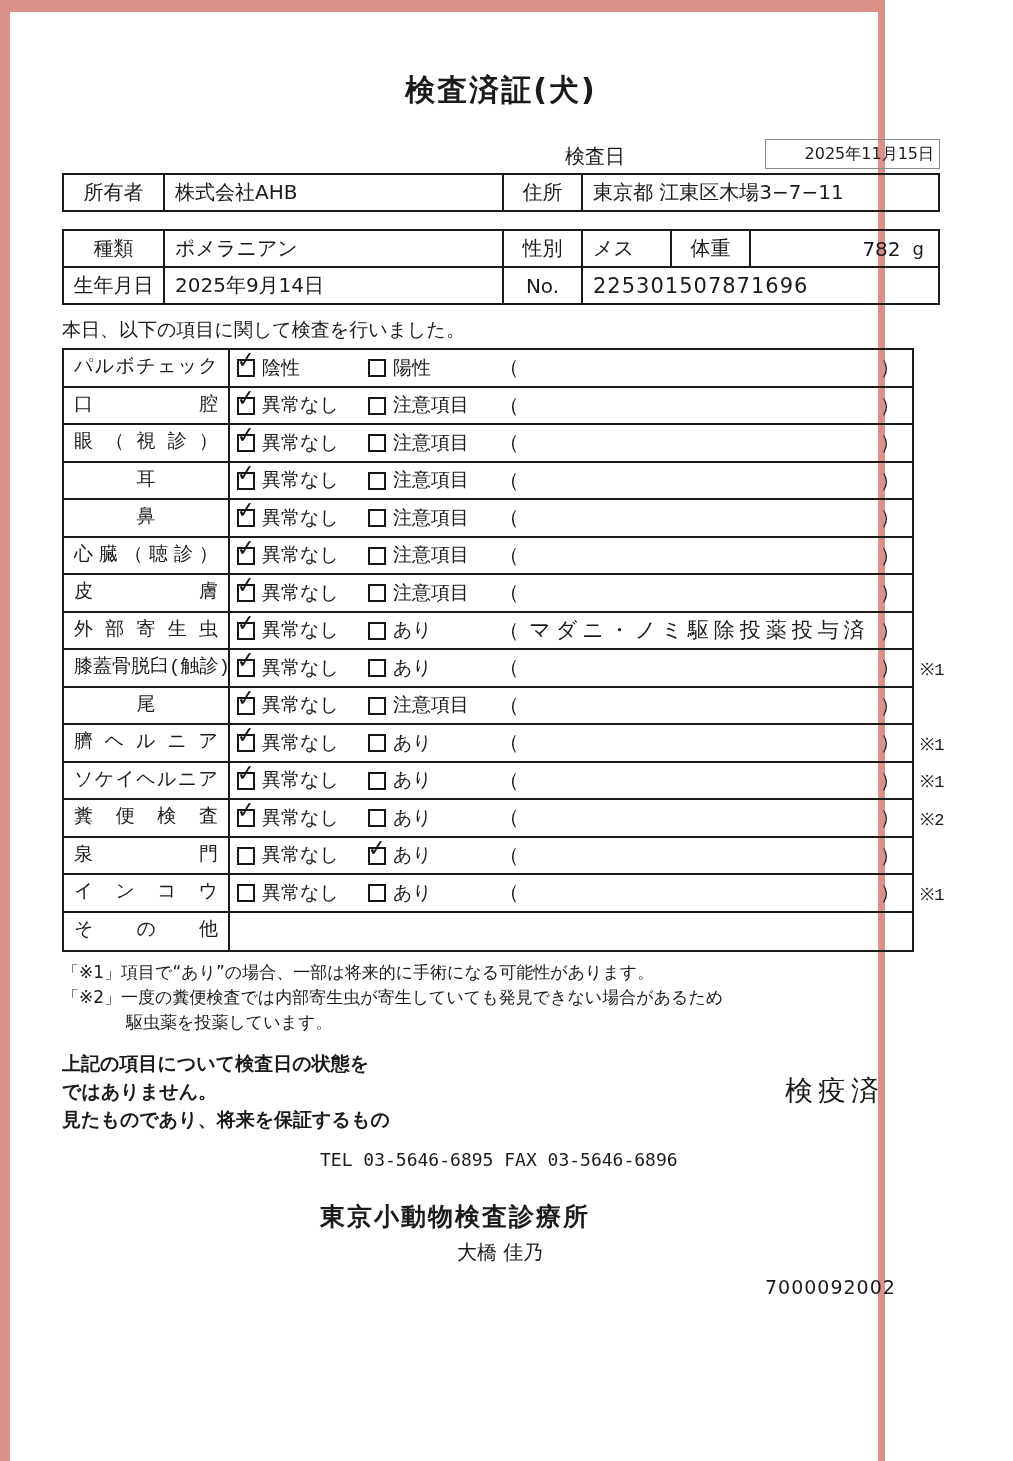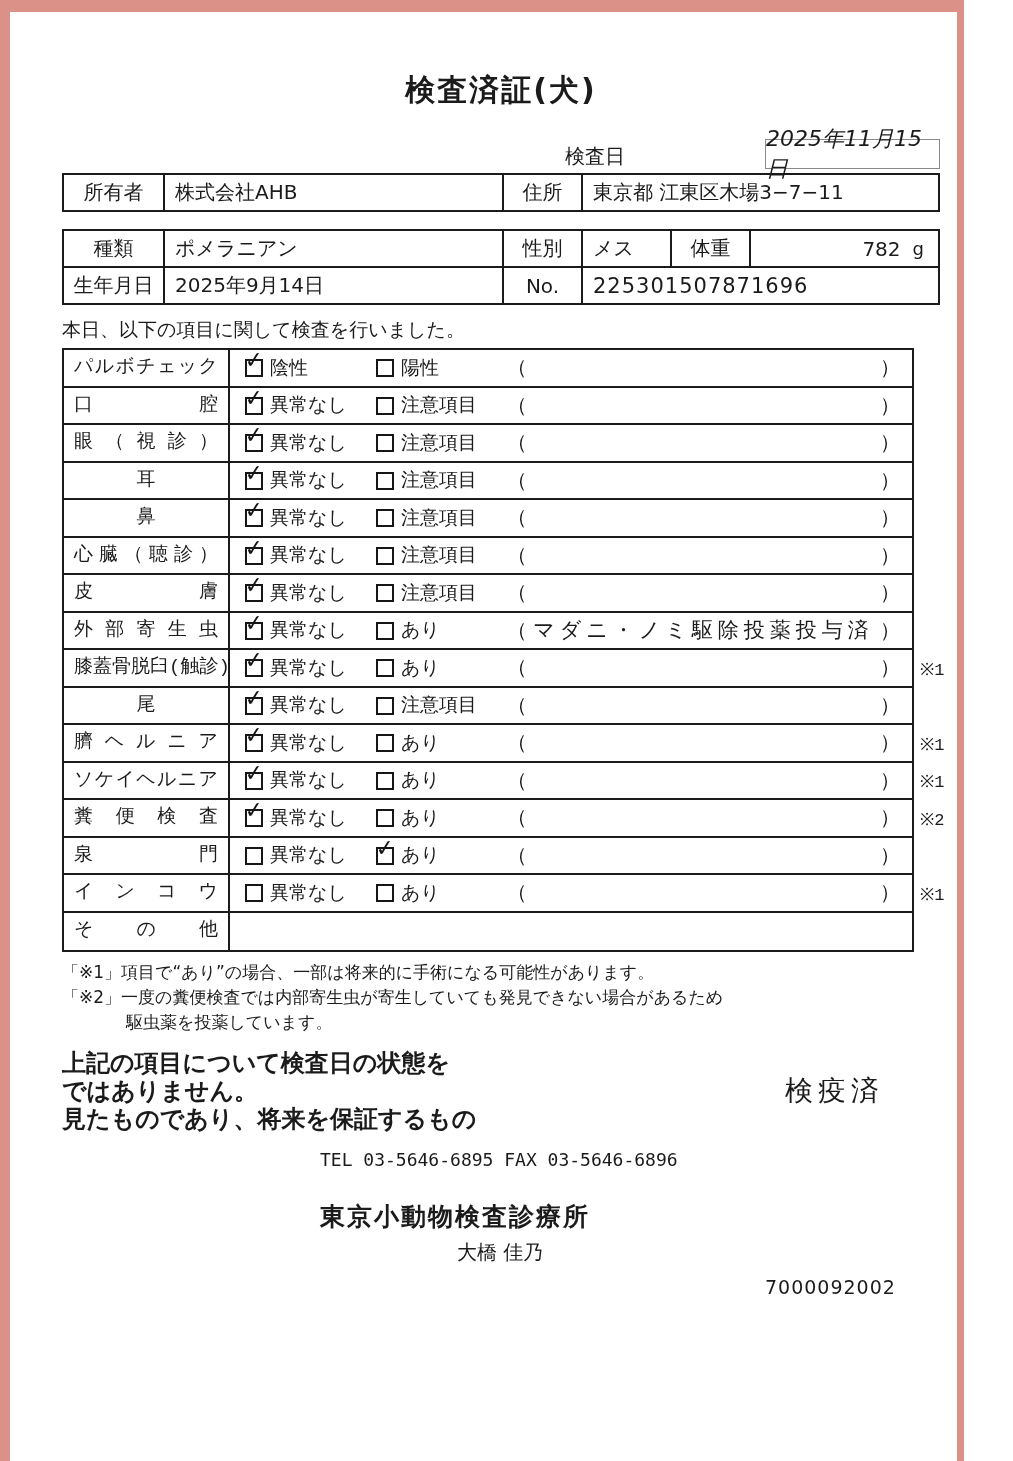--- a/index.html
+++ b/index.html
@@ -2,32 +2,32 @@
 <html><head>
 <meta charset="utf-8">
 <style>
   :root{ --ink:#1b1b1b; }
   html,body{margin:0;padding:0;}
   body{
     width:1013px;height:1461px;overflow:hidden;
     font-family:"DejaVu Sans","Liberation Sans",sans-serif;
     color:var(--ink);
   }
-  .scan-bg{position:relative;width:964px;height:1461px;background:#db9088;}
+  .scan-bg{position:relative;width:885px;height:1461px;background:#db9088;}
   .paper{position:absolute;left:10px;top:12px;right:7px;bottom:0;background:#ffffff;}
   .content{position:relative;width:878px;margin-left:52px;padding-top:58px;}
 
   .title{margin:0;text-align:center;font-size:30px;font-weight:600;letter-spacing:2px;}
 
   .date-row{position:relative;height:34px;margin-top:28px;}
   .date-label{position:absolute;left:503px;top:4px;font-size:20px;}
   .date-box{
     position:absolute;right:0;top:0;width:175px;height:30px;
     border:1px solid #8a8a8a;display:flex;align-items:center;justify-content:flex-end;
-    padding-right:5px;box-sizing:border-box;font-size:22px;font-style:italic;
+    padding-right:5px;box-sizing:border-box;font-size:16px;
   }
 
   .info-table{border:2px solid var(--ink);width:878px;box-sizing:border-box;}
   .owner-table{margin-top:0;}
   .pet-table{margin-top:17px;}
   .info-row{display:flex;height:35px;}
   .info-row + .info-row{border-top:2px solid var(--ink);}
   .cell{display:flex;align-items:center;box-sizing:border-box;border-right:2px solid var(--ink);font-size:20px;}
   .cell.last{border-right:none;}
   .lbl{justify-content:center;}
@@ -45,39 +45,39 @@
 
   .exam-table{margin-top:5px;width:848px;border:2px solid var(--ink);box-sizing:content-box;font-family:Liberation Mono, monospace;}
   .exam-row{position:relative;display:flex;height:37.5px;box-sizing:border-box;border-bottom:2px solid var(--ink);}
   .exam-row:last-child{border-bottom:none;}
   .item-cell{
     width:166px;flex:none;box-sizing:border-box;border-right:2px solid var(--ink);
     padding:0 10px;font-size:19px;line-height:34px;
     text-align:justify;text-align-last:justify;overflow:hidden;white-space:nowrap;
   }
   .item-cell.center{text-align:center;text-align-last:center;}
-  .content-cell{flex:1;display:flex;align-items:center;padding-left:15px;min-width:0;}
+  .content-cell{flex:1;display:flex;align-items:center;padding-left:7px;min-width:0;}
   .opt{width:131px;flex:none;display:flex;align-items:center;font-size:19px;}
   .box{
     display:inline-block;width:14px;height:14px;flex:none;
     border:2px solid #161616;position:relative;margin-right:7px;margin-top:1px;
   }
   .box.checked::after{
     content:"✓";position:absolute;top:-13px;left:-1px;
     font-size:26px;line-height:1;color:#141414;transform:rotate(-6deg);
   }
   .paren{flex:1;display:flex;align-items:center;padding-right:12px;font-size:20px;min-width:0;}
   .ptext{flex:1;text-align:center;font-size:21px;letter-spacing:5px;white-space:nowrap;overflow:hidden;}
   .mark{position:absolute;left:100%;top:50%;transform:translateY(-50%);padding-left:8px;font-size:17px;white-space:nowrap;}
 
   .notes{margin-top:8px;font-size:17px;line-height:25px;}
   .notes .indent{margin-left:64px;}
 
   .bottom-band{display:flex;align-items:center;margin-top:14px;}
-  .disclaimer{font-size:24px;font-weight:bold;line-height:28px;}
+  .disclaimer{font-size:19px;font-weight:bold;line-height:28px;}
   .stamp{margin-left:auto;margin-right:56px;font-size:28px;letter-spacing:5px;}
 
   .postal-line{margin-top:6px;margin-left:253px;font-size:20px;display:flex;align-items:baseline;}
   .postal-line .gap{display:inline-block;width:38px;}
   .mono{font-family:"DejaVu Sans Mono","Liberation Mono",monospace;}
   .postal-code{font-size:19px;}
   .tel-line{margin-top:16px;margin-left:258px;font-size:18px;}
   .clinic-name{margin-top:30px;margin-left:258px;font-size:25px;font-weight:600;letter-spacing:2px;}
   .examiner{margin-top:6px;margin-left:395px;font-size:20px;}
   .footer-code{margin-top:10px;margin-left:703px;font-size:19px;letter-spacing:1px;}

